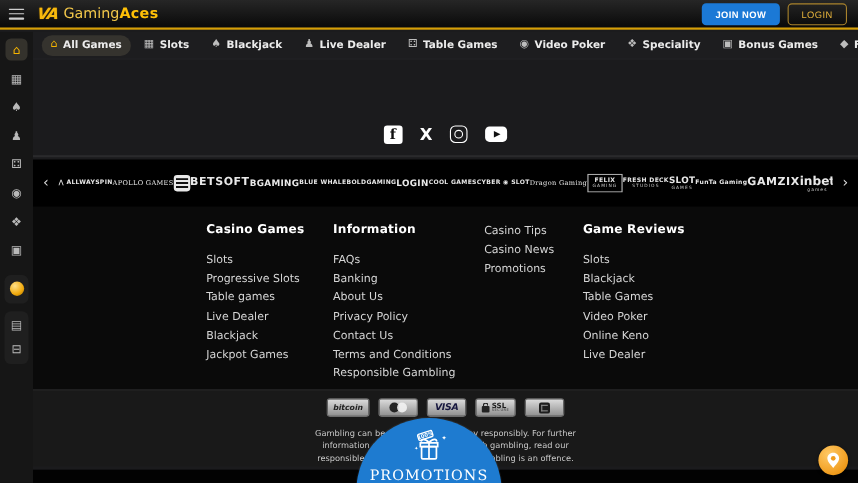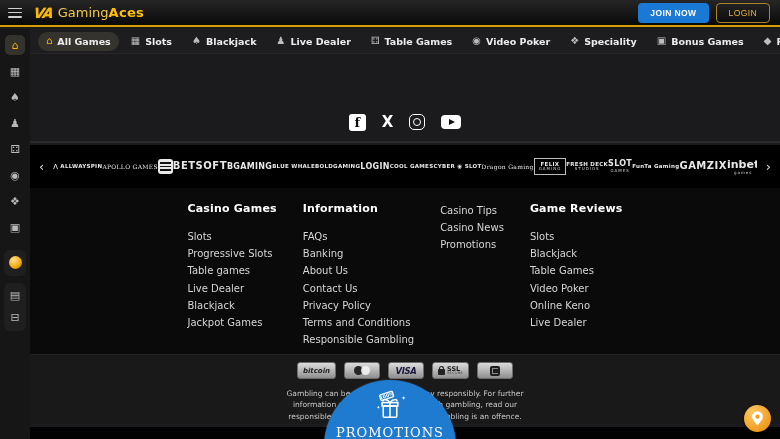--- a/index.html
+++ b/index.html
@@ -275,22 +275,22 @@
         <a>Table games</a>
         <a>Live Dealer</a>
         <a>Blackjack</a>
         <a>Jackpot Games</a>
       </div>
       <div class="col">
         <h4>Information</h4>
         <a>FAQs</a>
         <a>Banking</a>
         <a>About Us</a>
+        <a>Privacy Policy</a>
         <a>Contact Us</a>
-        <a>Privacy Policy</a>
         <a>Terms and Conditions</a>
         <a>Responsible Gambling</a>
       </div>
       <div class="col">
         <a>Casino Tips</a>
         <a>Casino News</a>
         <a>Promotions</a>
       </div>
       <div class="col">
         <h4>Game Reviews</h4>

